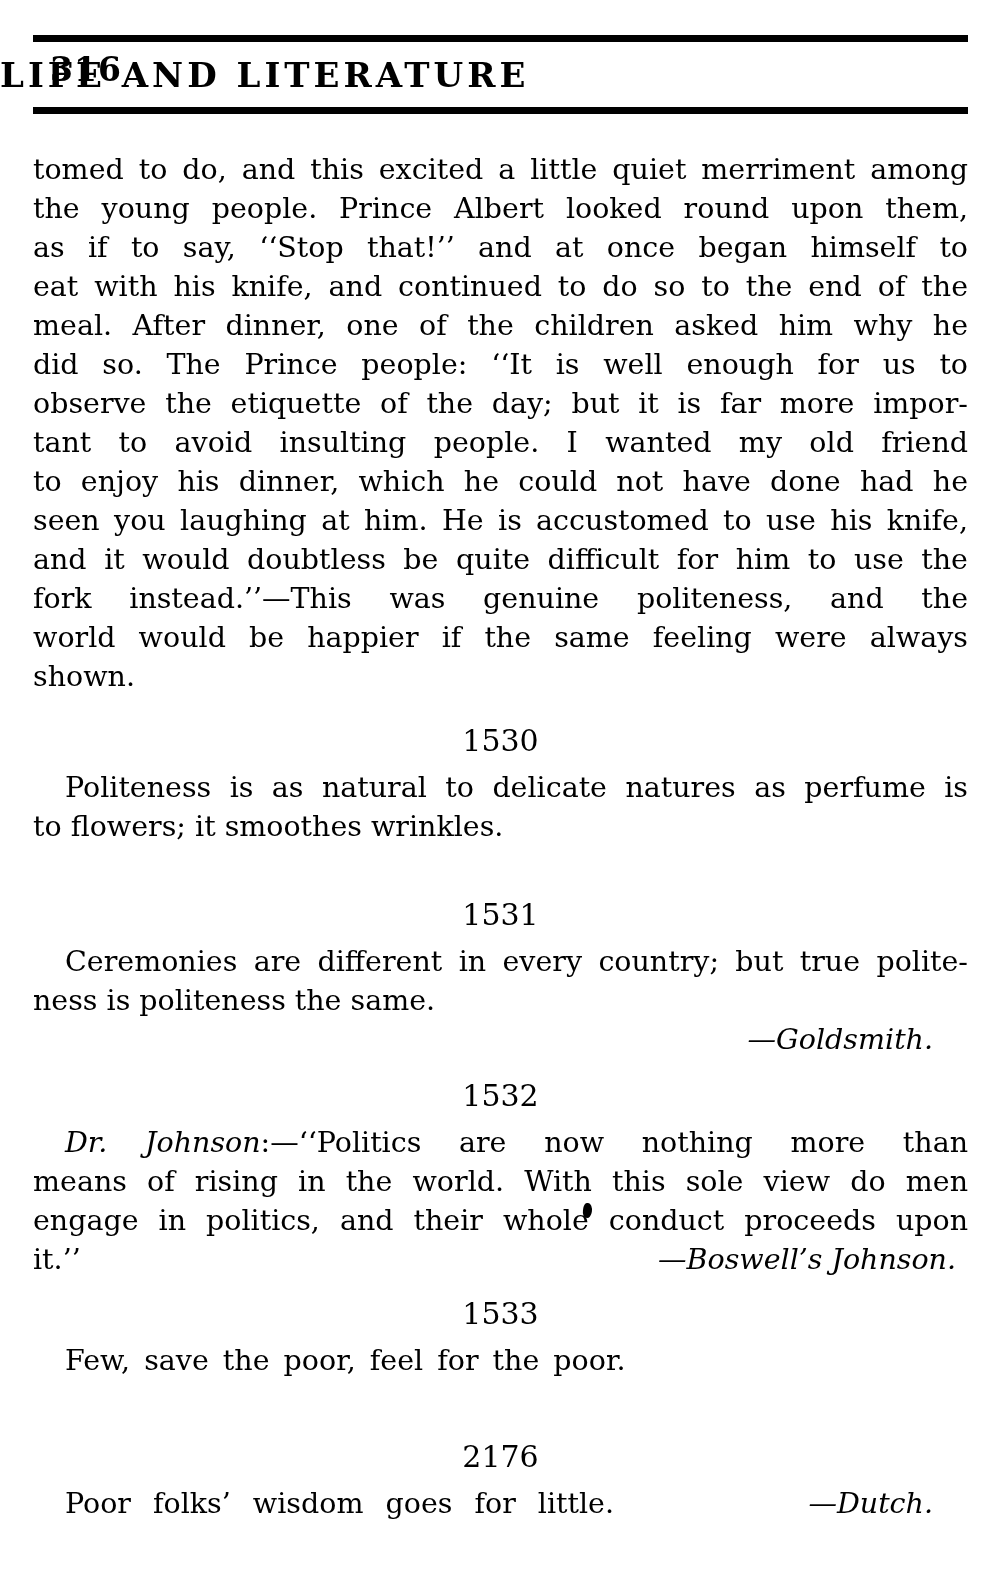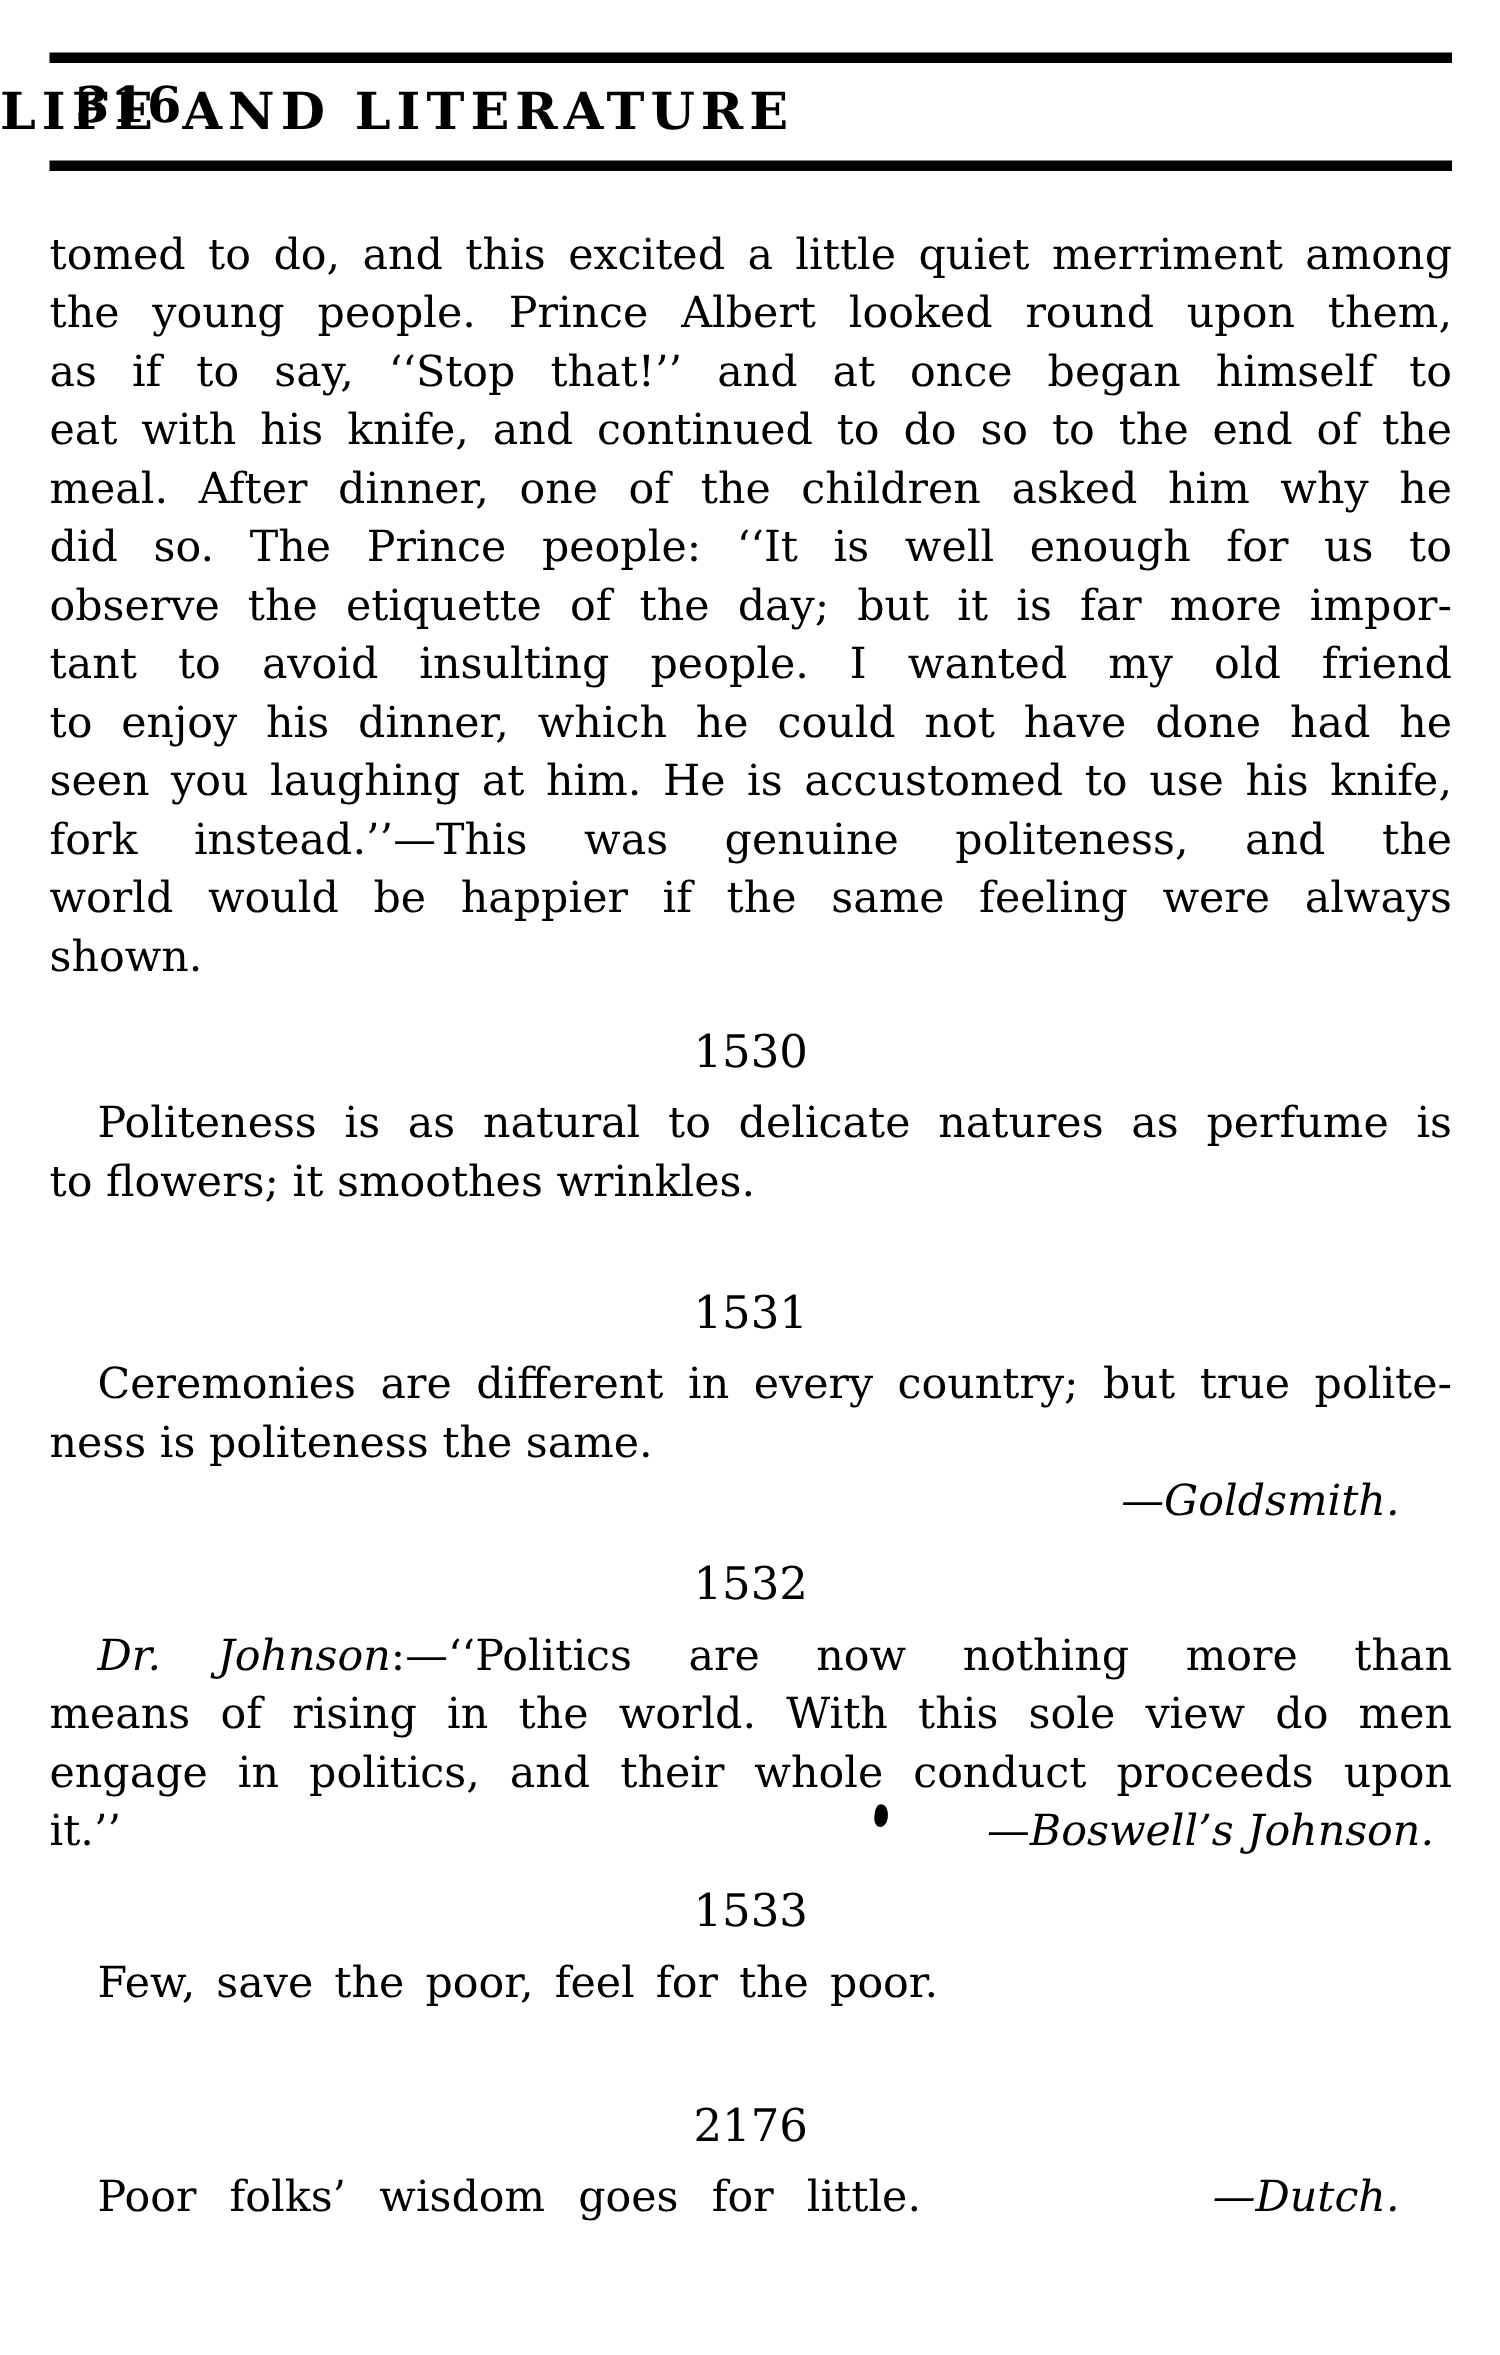--- a/index.html
+++ b/index.html
@@ -120,20 +120,21 @@
       <div class="jline">tomed to do, and this excited a little quiet merriment among</div>
       <div class="jline">the young people.  Prince Albert looked round upon them,</div>
       <div class="jline">as if to say, ‘‘Stop that!’’ and at once began himself to</div>
       <div class="jline">eat with his knife, and continued to do so to the end of the</div>
       <div class="jline">meal.  After dinner, one of the children asked him  why he</div>
       <div class="jline">did so.  The Prince people: ‘‘It is well enough for us to</div>
       <div class="jline">observe the etiquette of the day; but it is far more impor-</div>
       <div class="jline">tant to avoid insulting people.  I wanted my old friend</div>
       <div class="jline">to enjoy his dinner, which he could not have done had he</div>
       <div class="jline">seen you laughing at him. He is accustomed to use his knife,</div>
+      <div class="jline">and it would doubtless be quite difficult for him to use the</div>
       <div class="jline">fork instead.’’—This was genuine politeness, and the</div>
       <div class="jline">world would be happier if the same feeling were always</div>
       <div class="plain">shown.</div>
     </div>
 
     <section>
       <div class="entry-number mt-md">1530</div>
       <div class="jline indent">Politeness is as natural to delicate natures as perfume is</div>
       <div class="plain">to flowers; it smoothes wrinkles.</div>
     </section>

